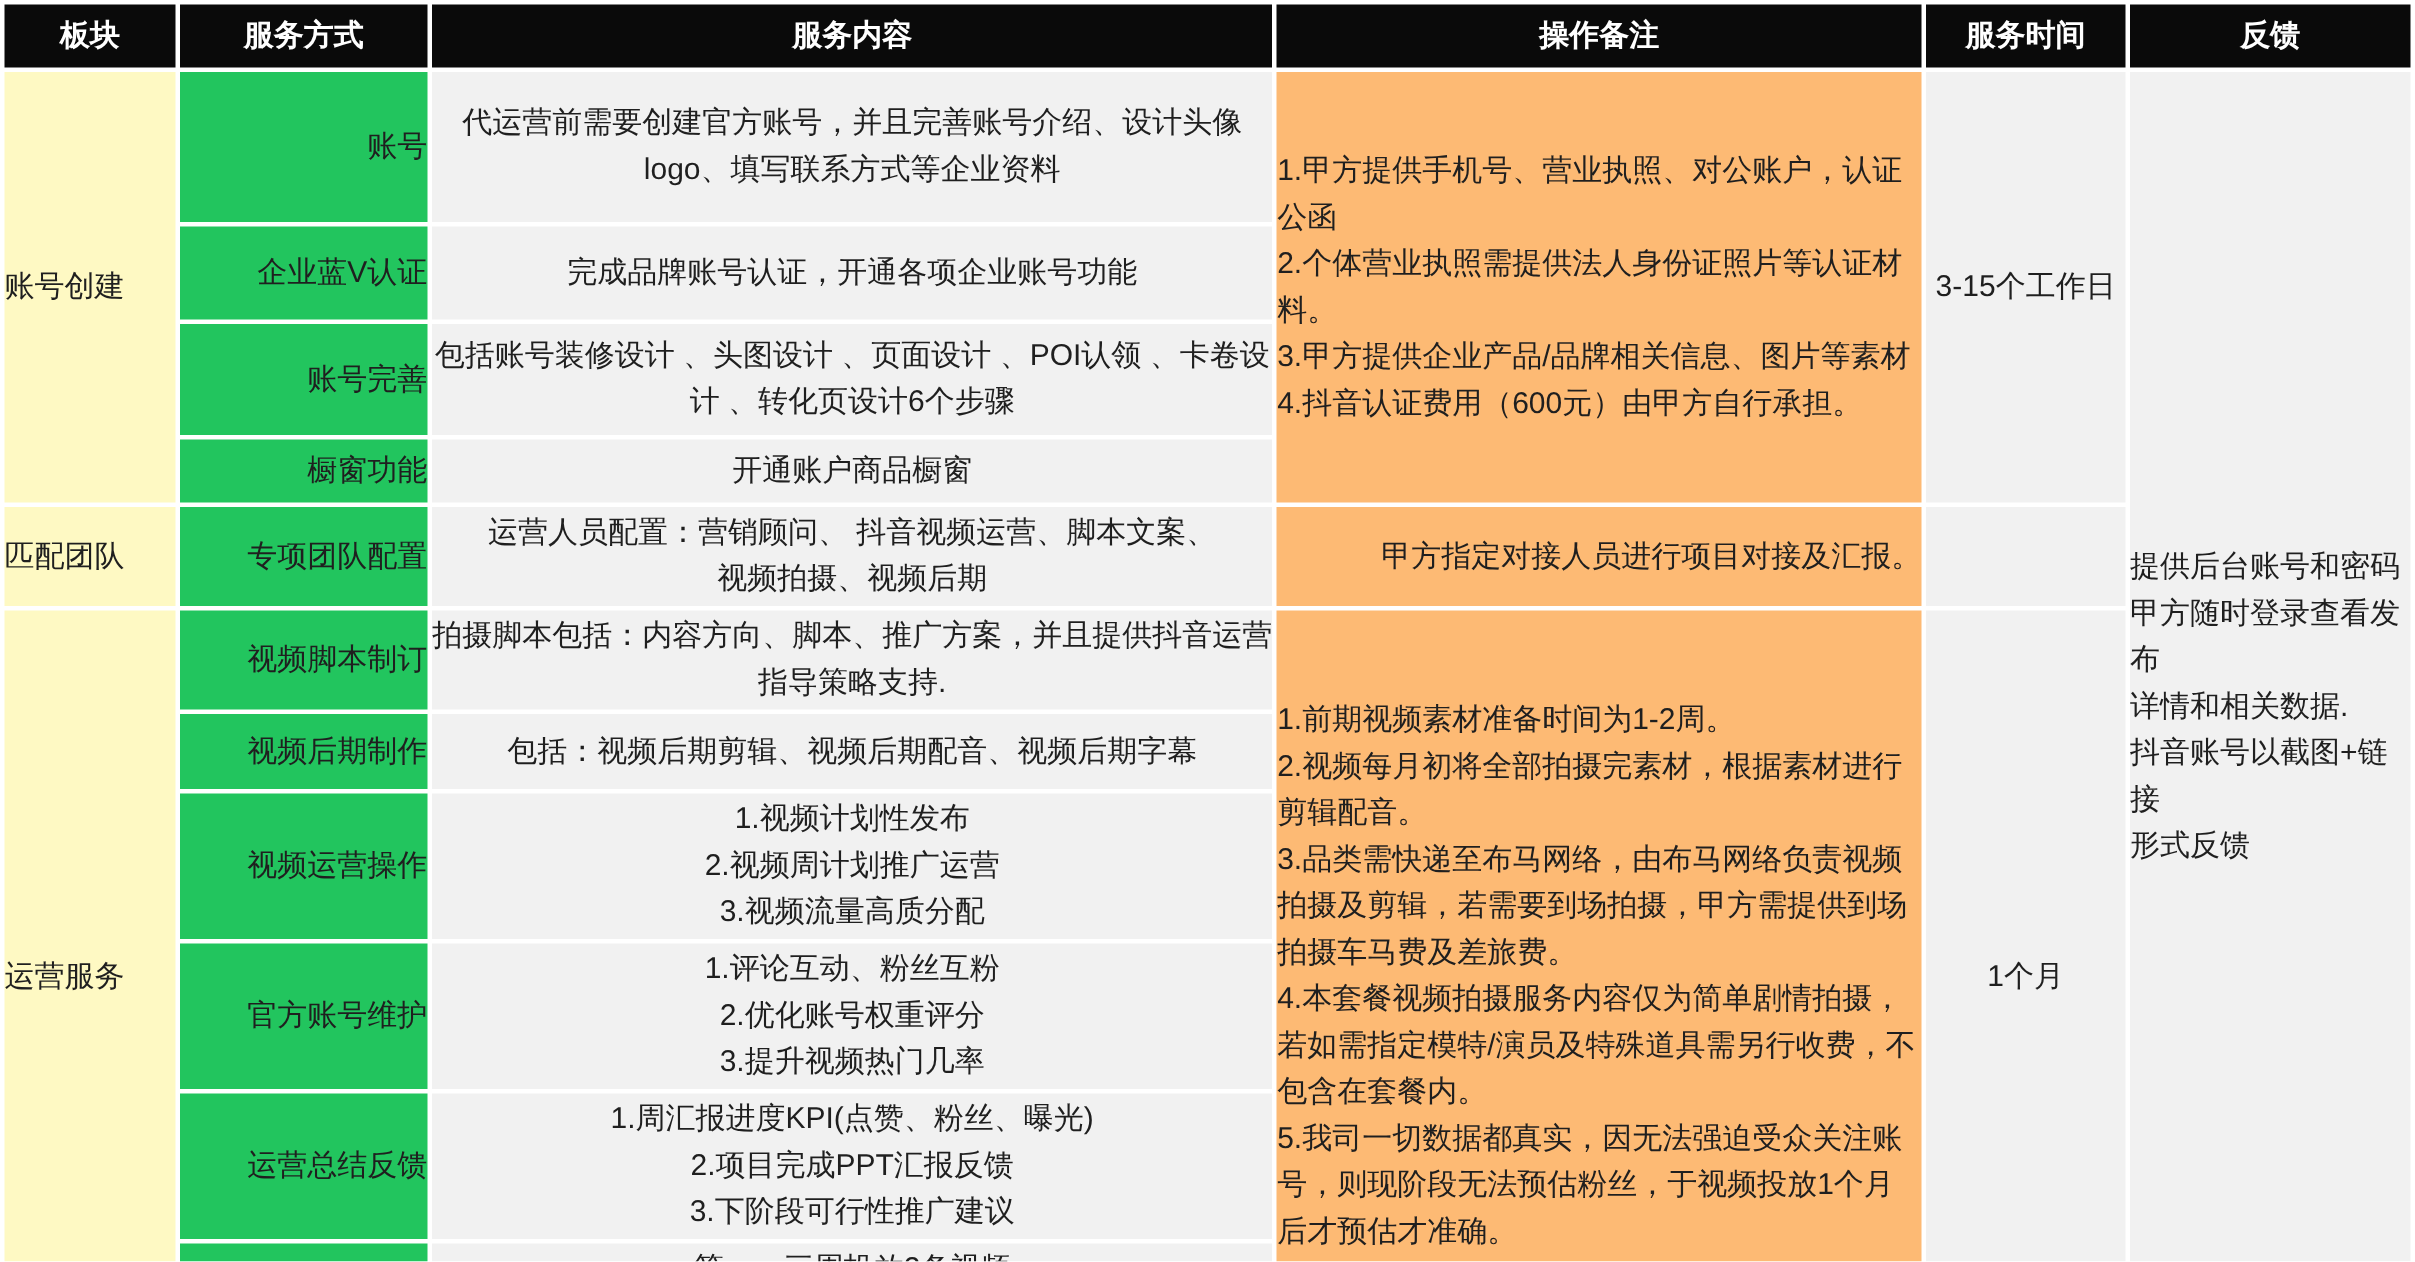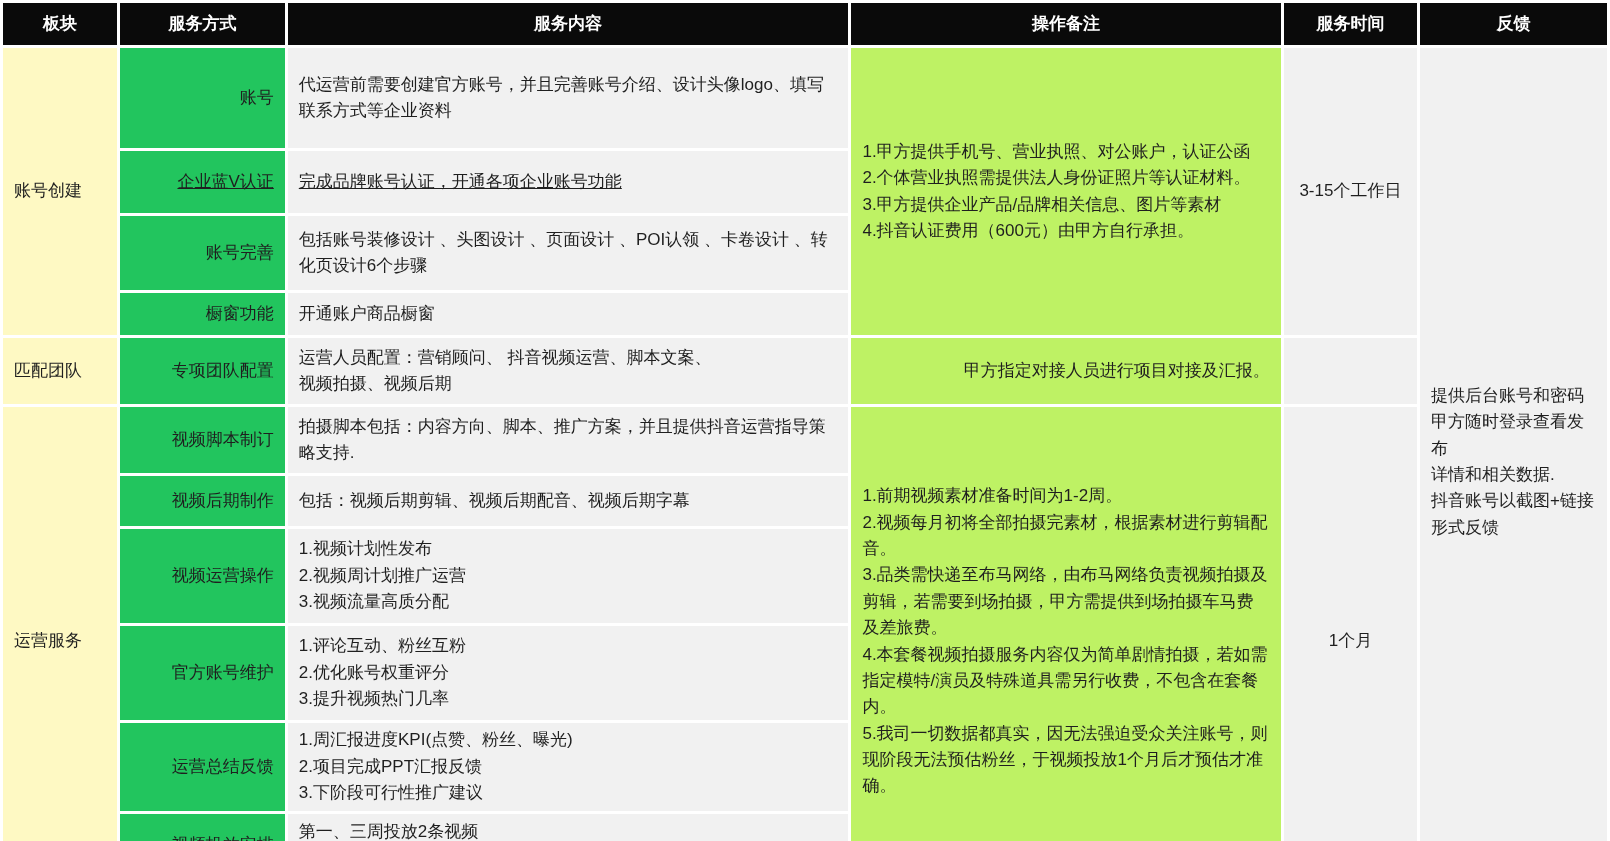--- a/index.html
+++ b/index.html
@@ -17,66 +17,67 @@
   }
   table.service-table {
     border-collapse: separate;
     border-spacing: 3px;
     table-layout: fixed;
     width: 1610px;
   }
   table.service-table th,
   table.service-table td {
     vertical-align: middle;
-    font-size: 17px;
+    font-size: 20px;
     line-height: 1.55;
     white-space: pre-line;
     overflow: hidden;
-    padding: 2px 11px;
+    padding: 2px 0;
   }
   th.hdr {
     background: #0a0a0a;
     color: #ffffff;
     font-size: 18px;
     font-weight: bold;
     text-align: center;
     height: 38px;
     white-space: nowrap;
   }
   td.section-cell {
     background: #fef9c3;
     text-align: left;
   }
   td.method-cell {
     background: #22c55e;
     text-align: right;
   }
   td.content-cell {
     background: #f1f1f1;
+    text-align: center;
   }
   td.notes-cell {
-    background: #bef264;
+    background: #fdba74;
     text-align: left;
     padding: 2px 10px;
   }
   td.notes-cell.centered {
     text-align: right;
   }
   td.time-cell {
     background: #f1f1f1;
     text-align: center;
   }
   td.feedback-cell {
     background: #f1f1f1;
     text-align: left;
     padding: 2px 10px;
   }
   
   tr.r1  td { height: 96px; }
-  tr.r2  td { height: 58px; text-decoration: underline; }
+  tr.r2  td { height: 58px; }
   tr.r3  td { height: 70px; }
   tr.r4  td { height: 38px; font-family: Liberation Serif, serif; }
   tr.r5  td { height: 62px; }
   tr.r6  td { height: 62px; }
   tr.r7  td { height: 46px; }
   tr.r8  td { height: 90px; }
   tr.r9  td { height: 90px; }
   tr.r10 td { height: 84px; }
   tr.r11 td { height: 58px; }
 </style>

